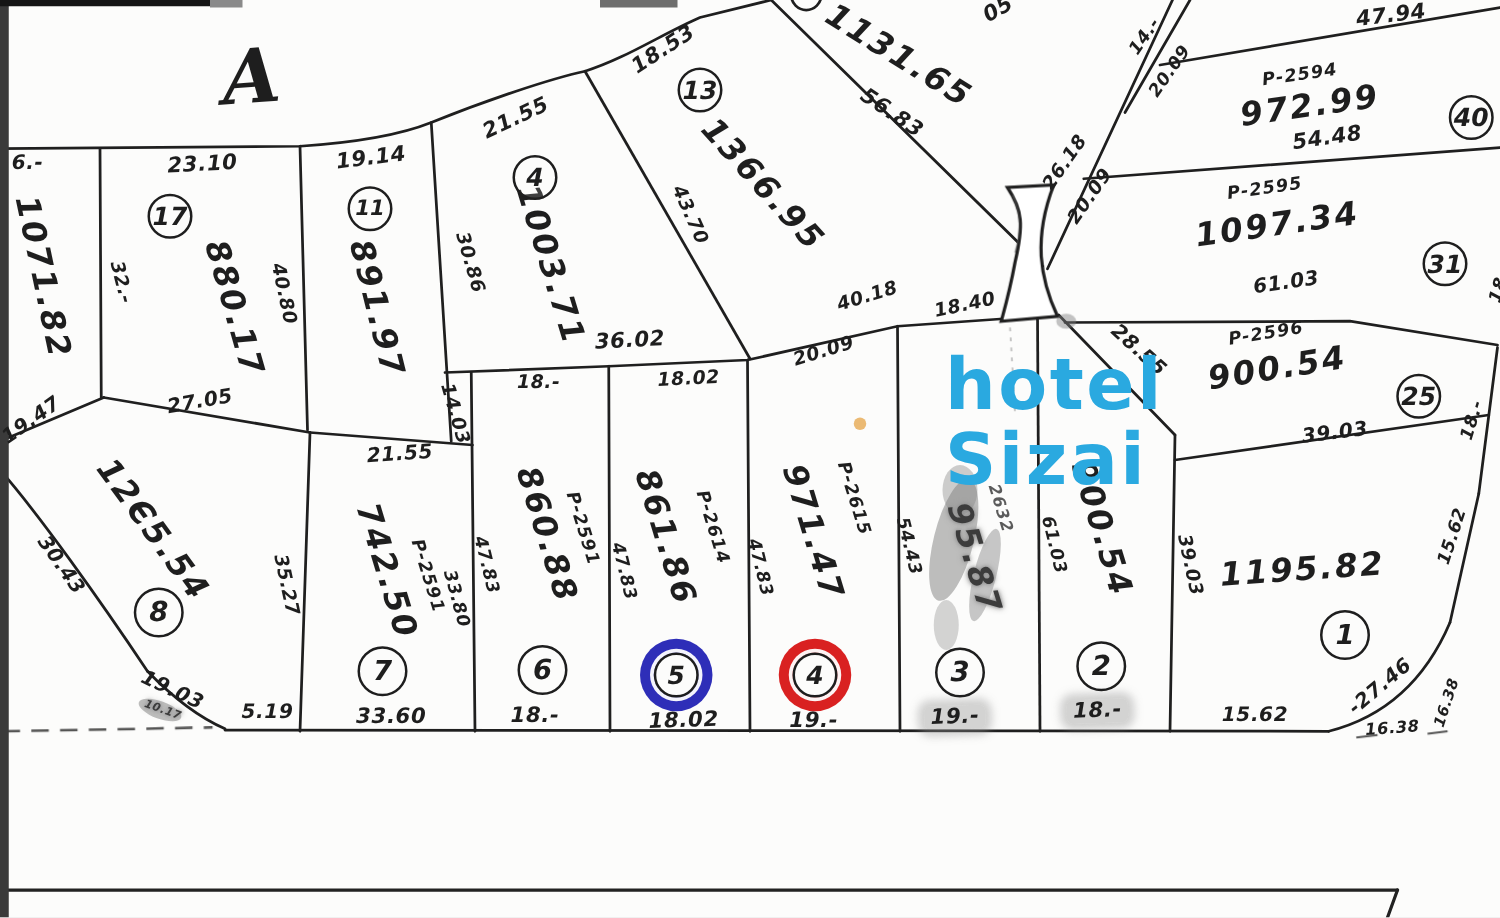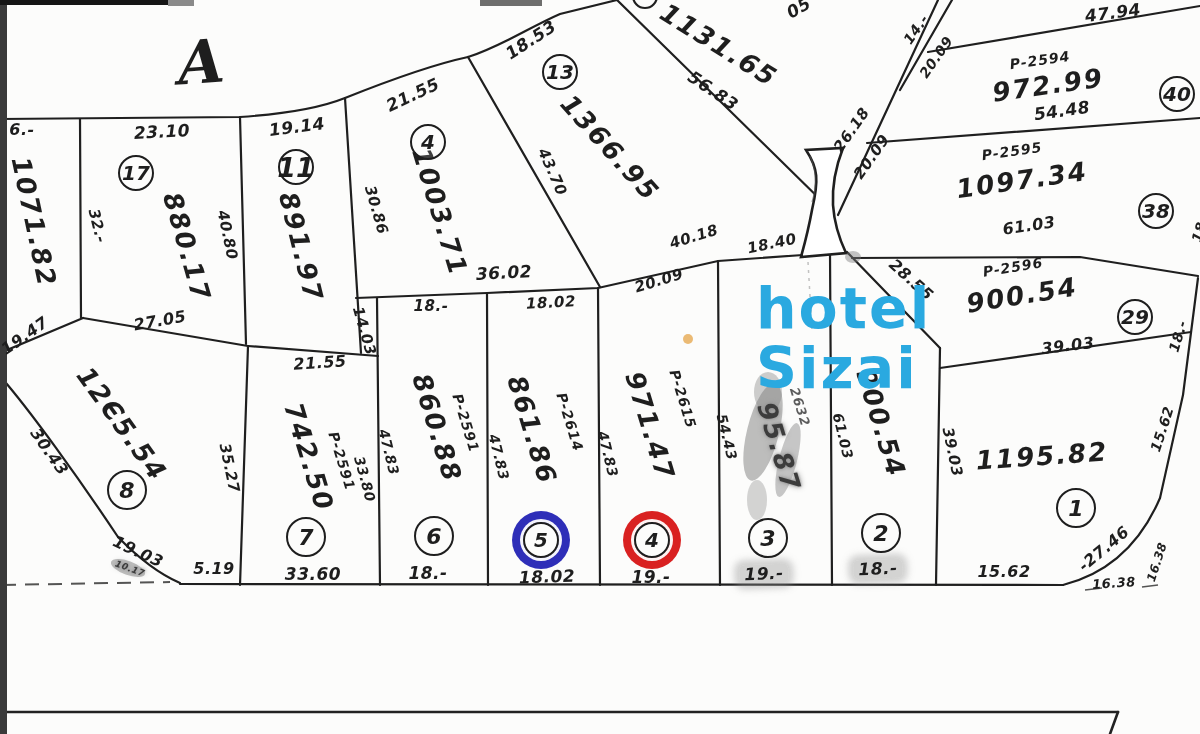--- a/index.html
+++ b/index.html
@@ -193,34 +193,34 @@
       <span class="lbl" style="left: 428px; top: 573px; font-size: 17px; transform: translate(-50%, -50%) rotate(0deg);">18.-</span>
       <span class="lbl" style="left: 547px; top: 577px; font-size: 17px; transform: translate(-50%, -50%) rotate(-2deg);">18.02</span>
       <span class="lbl" style="left: 651px; top: 577px; font-size: 17px; transform: translate(-50%, -50%) rotate(0deg);">19.-</span>
       <span class="lbl smudge-bg" style="left: 764px; top: 574px; font-size: 17px; transform: translate(-50%, -50%) rotate(-2deg);">19.-</span>
       <span class="lbl smudge-bg" style="left: 878px; top: 569px; font-size: 17px; transform: translate(-50%, -50%) rotate(-2deg);">18.-</span>
       <span class="lbl" style="left: 1004px; top: 572px; font-size: 16px; transform: translate(-50%, -50%) rotate(0deg);">15.62</span>
       <span class="lbl" style="left: 1104px; top: 549px; font-size: 16px; transform: translate(-50%, -50%) rotate(-40deg);">-27.46</span>
       <span class="lbl" style="left: 1114px; top: 583px; font-size: 13px; transform: translate(-50%, -50%) rotate(-4deg);">16.38</span>
       <span class="lbl" style="left: 1157px; top: 562px; font-size: 12px; transform: translate(-50%, -50%) rotate(-72deg);">16.38</span>
       <div class="pcircle" style="left: 136px; top: 173px; width: 32px; height: 32px; font-size: 20px;">17</div>
-      <div class="pcircle" style="left: 296px; top: 167px; width: 32px; height: 32px; font-size: 27px;">11</div>
+      <div class="pcircle" style="left: 296px; top: 167px; width: 32px; height: 32px; font-size: 17px;">11</div>
       <div class="pcircle" style="left: 428px; top: 142px; width: 32px; height: 32px; font-size: 20px;">4</div>
       <div class="pcircle" style="left: 560px; top: 72px; width: 32px; height: 32px; font-size: 20px;">13</div>
       <div class="pcircle" style="left: 127px; top: 490px; width: 36px; height: 36px; font-size: 22px;">8</div>
       <div class="pcircle" style="left: 306px; top: 537px; width: 36px; height: 36px; font-size: 22px;">7</div>
       <div class="pcircle" style="left: 434px; top: 536px; width: 36px; height: 36px; font-size: 22px;">6</div>
       <div class="pcircle ring-blue" style="left: 541px; top: 540px; width: 32px; height: 32px; font-size: 20px;">5</div>
       <div class="pcircle ring-red" style="left: 652px; top: 540px; width: 32px; height: 32px; font-size: 20px;">4</div>
       <div class="pcircle" style="left: 768px; top: 538px; width: 36px; height: 36px; font-size: 22px;">3</div>
       <div class="pcircle" style="left: 881px; top: 533px; width: 36px; height: 36px; font-size: 22px;">2</div>
       <div class="pcircle" style="left: 1076px; top: 508px; width: 36px; height: 36px; font-size: 22px;">1</div>
       <div class="pcircle" style="left: 1177px; top: 94px; width: 32px; height: 32px; font-size: 20px;">40</div>
-      <div class="pcircle" style="left: 1156px; top: 211px; width: 32px; height: 32px; font-size: 20px;">38</div>
-      <div class="pcircle" style="left: 1135px; top: 317px; width: 32px; height: 32px; font-size: 20px;">29</div>
+      <div class="pcircle" style="left: 1156px; top: 211px; width: 32px; height: 32px; font-size: 20px;">31</div>
+      <div class="pcircle" style="left: 1135px; top: 317px; width: 32px; height: 32px; font-size: 20px;">25</div>
     </div>
 
   <div class="hotel">
     <div>hotel</div>
     <div>Sizai</div>
   </div>
 
 </div>
 
 </body></html>

